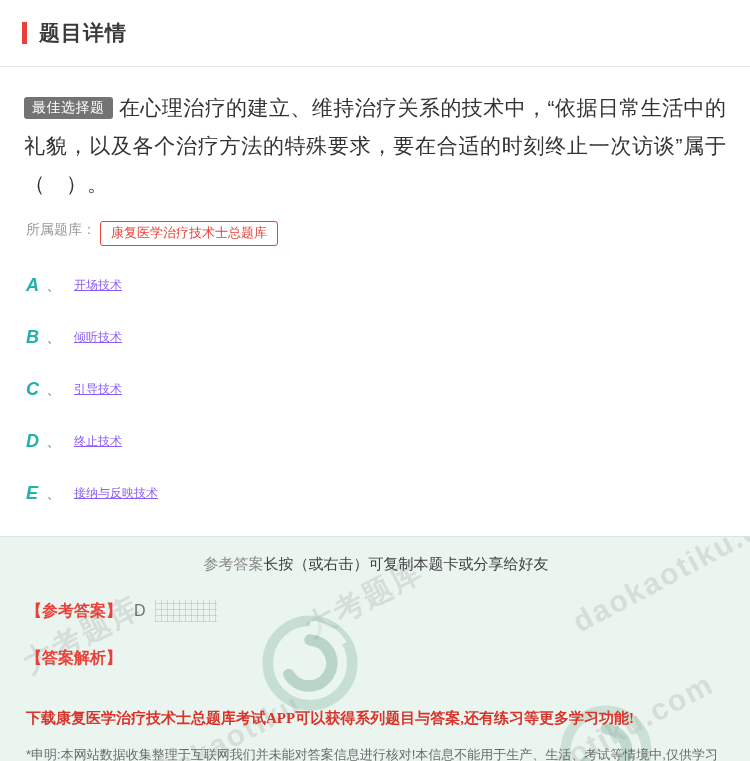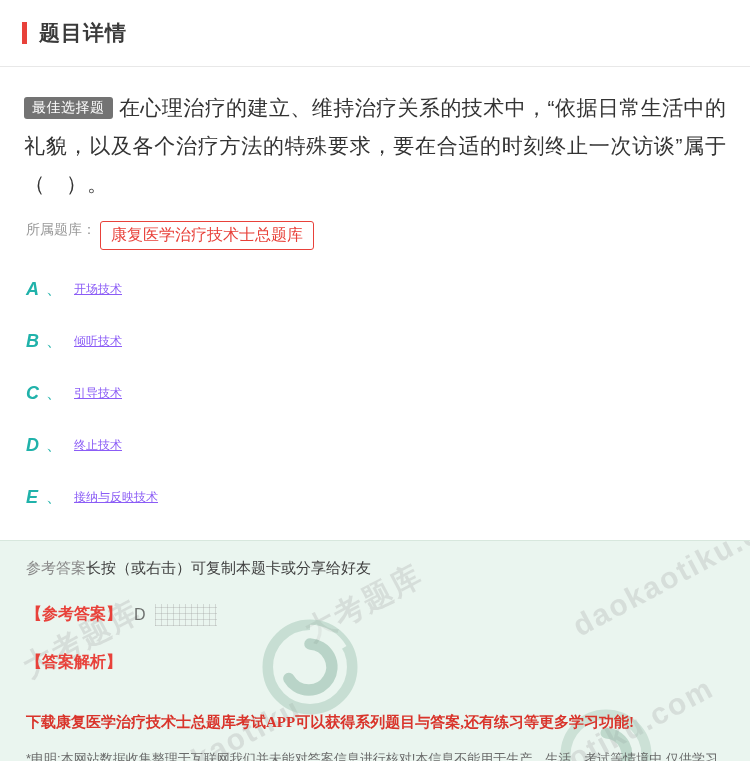--- a/index.html
+++ b/index.html
@@ -99,21 +99,21 @@
     font-size: 14px;
     color: #9a9a9a;
   }
   .bank-label {
     margin-right: 4px;
   }
   .bank-tag {
     display: inline-block;
     border: 1px solid #e8413a;
     color: #e8413a;
-    font-size: 16px;
+    font-size: 13px;
     padding: 4px 10px 5px 10px;
     border-radius: 3px;
     line-height: 1.1;
   }
 
   
   .options {
     padding: 26px 24px 22px 26px;
   }
   .option-row {
@@ -148,21 +148,21 @@
   
   .answer-panel {
     position: relative;
     background: #eaf5ef;
     border-top: 1px solid #d7e7dd;
     height: 273px;
     overflow: hidden;
   }
   .answer-header {
     display: flex;
-    justify-content: flex-start;
+    justify-content: center;
     align-items: center;
     padding: 18px 24px 0 26px;
     position: relative;
     z-index: 3;
   }
   .answer-header-left {
     font-size: 15px;
     color: #8a8a8a;
   }
   .answer-header-right {

